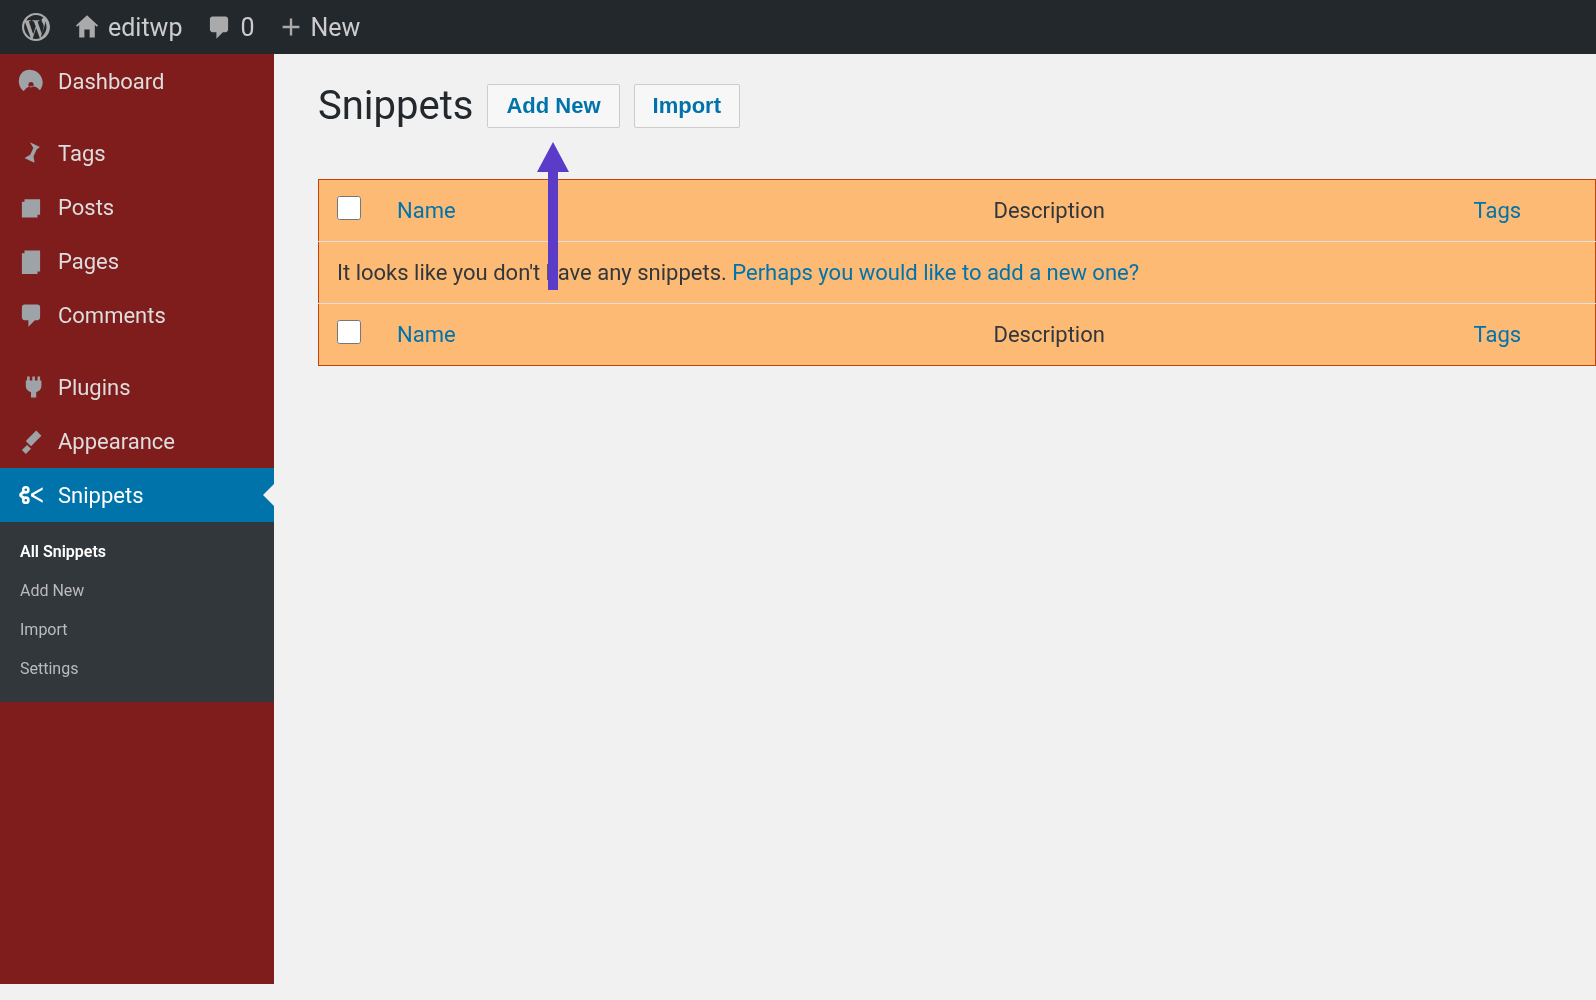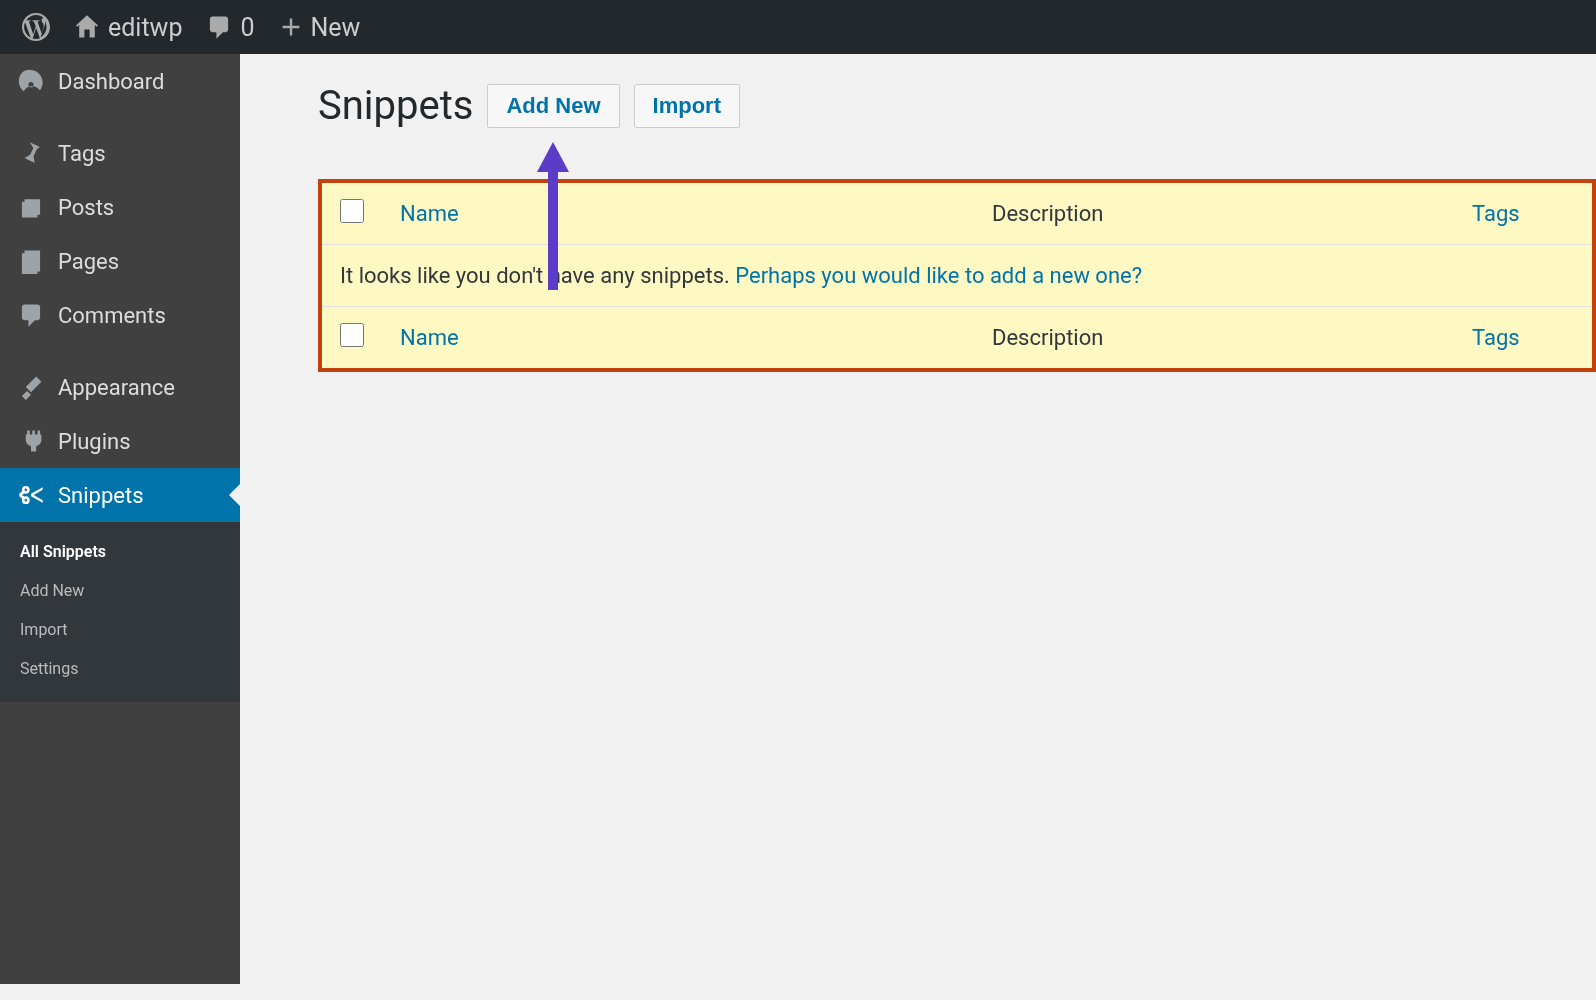--- a/index.html
+++ b/index.html
@@ -30,23 +30,23 @@
     gap: 8px;
   }
   .adminbar svg { fill: #aaa; }
   .adminbar .count { color: #ccc; }
 
   
   .sidebar {
     position: absolute;
     top: 54px;
     left: 0;
-    width: 240px;
+    width: 274px;
     bottom: 16px;
-    background: #404040;
+    background: #7f1d1d;
     color: #eee;
     font-size: 22px;
   }
   .menu-item {
     display: flex;
     align-items: center;
     padding: 14px 18px;
     color: #ddd;
     cursor: pointer;
     gap: 14px;
@@ -114,22 +114,22 @@
   
   .annotation-arrow {
     position: absolute;
     left: 215px;
     top: 60px;
     pointer-events: none;
   }
 
   
   .wp-list-table {
-    background: #fef9c3;
-    border: 4px solid #c2410c;
+    background: #fdba74;
+    border: 1px solid #c2410c;
     width: 100%;
     border-collapse: collapse;
     font-size: 22px;
   }
   .wp-list-table th, .wp-list-table td {
     text-align: left;
     padding: 16px 18px;
     color: #32373c;
   }
   .wp-list-table thead th { font-weight: 400; border-bottom: 1px solid #e1e1e1; }
@@ -204,29 +204,29 @@
   </div>
   <div class="menu-item">
     <svg viewBox="0 0 20 20">
         <path d="M5 2h10c1.1 0 2 .9 2 2v8c0 1.1-.9 2-2 2h-2l-5 5v-5H5c-1.1 0-2-.9-2-2V4c0-1.1.9-2 2-2z"></path>
       </svg>
     <span>Comments</span>
   </div>
   <div class="menu-sep"></div>
   <div class="menu-item">
     <svg viewBox="0 0 20 20">
+        <path d="M13 2v3h2V2h2v3h1v4c0 3-2 4-4 5v4h-4v-4c-2-1-4-2-4-5V5h1V2h2v3h2V2h2z"></path>
+      </svg>
+    <span>Plugins</span>
+  </div>
+  <div class="menu-item">
+    <svg viewBox="0 0 20 20">
         <path d="M3 17l4-4 3 3-4 4zm11-15l4 4-8 8-4-4z"></path>
       </svg>
     <span>Appearance</span>
-  </div>
-  <div class="menu-item">
-    <svg viewBox="0 0 20 20">
-        <path d="M13 2v3h2V2h2v3h1v4c0 3-2 4-4 5v4h-4v-4c-2-1-4-2-4-5V5h1V2h2v3h2V2h2z"></path>
-      </svg>
-    <span>Plugins</span>
   </div>
   <div class="menu-item current">
     <svg viewBox="0 0 20 20">
         <path d="M6 3a3 3 0 110 6c-.4 0-.8-.1-1.1-.2L3 10l1.9 1.2c.3-.1.7-.2 1.1-.2a3 3 0 110 6 3 3 0 01-3-3c0-.4.1-.8.2-1.1L1 11V9l2.2-2C3.1 6.8 3 6.4 3 6a3 3 0 013-3zm0 2a1 1 0 100 2 1 1 0 000-2zm0 8a1 1 0 100 2 1 1 0 000-2zm4-4l9-5v2l-7 4 7 4v2l-9-5V9z"></path>
       </svg>
     <span>Snippets</span>
   </div>
   <div class="submenu">
     <div class="submenu-item current">All Snippets</div>
     <div class="submenu-item">Add New</div>

